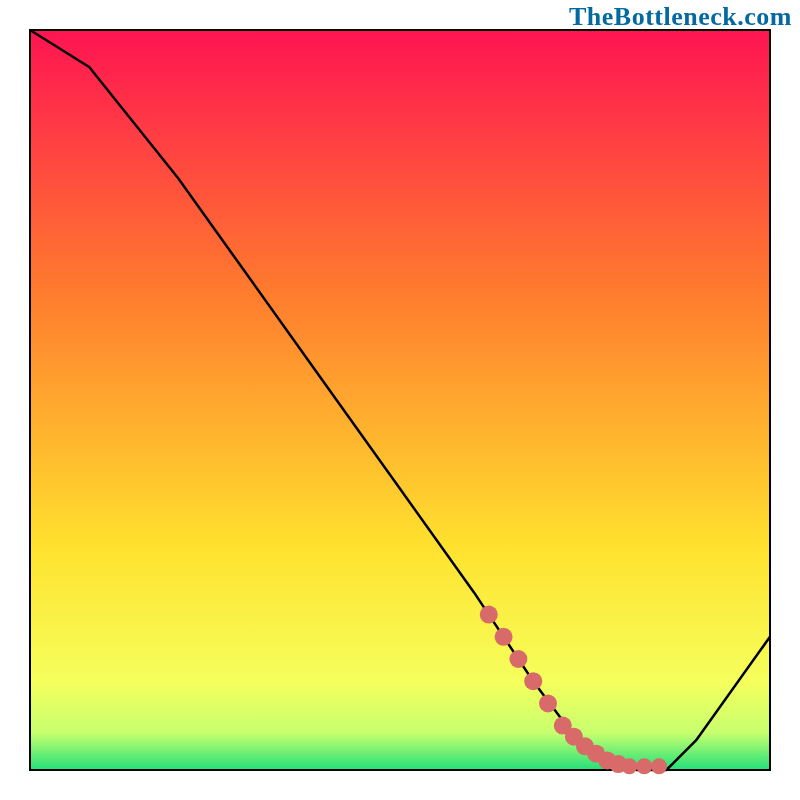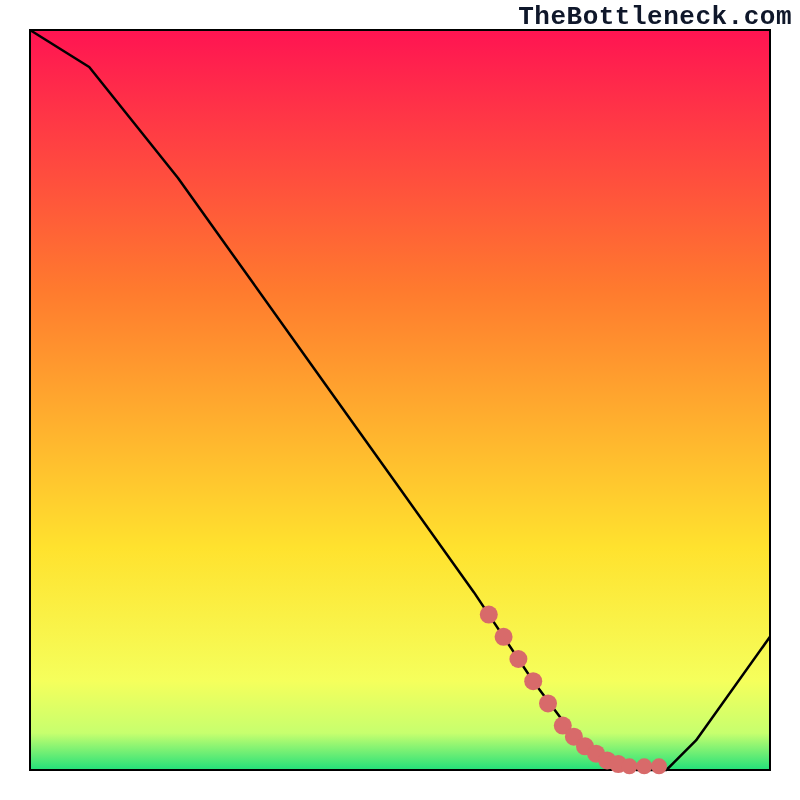--- a/index.html
+++ b/index.html
@@ -15,24 +15,24 @@
     width: 800px;
     height: 800px;
   }
   svg {
     display: block;
   }
   .watermark {
     position: absolute;
     top: 2px;
     right: 8px;
-    font-family: Liberation Mono, monospace;
+    font-family: Liberation Serif, serif;
     font-size: 26px;
     font-weight: bold;
-    color: #0f172a;
+    color: #0369a1;
     letter-spacing: 0.5px;
   }
 </style>
 </head>
 <body>
 
 <div class="stage">
   <svg width="800" height="800" viewBox="0 0 800 800">
     <defs>
       <linearGradient id="bg-grad" x1="0" y1="0" x2="0" y2="1">

